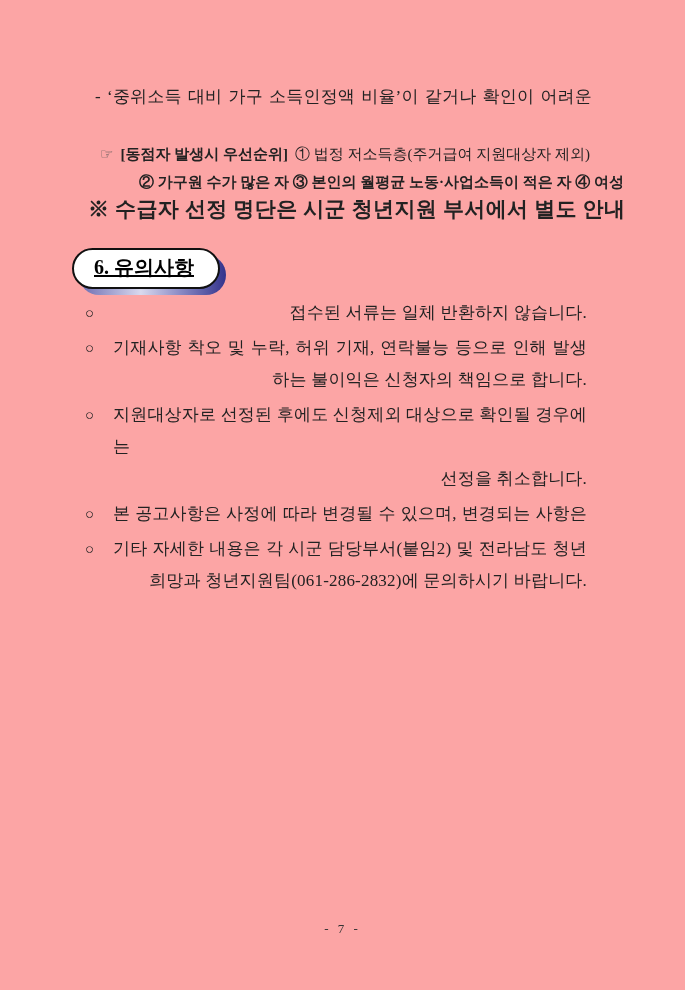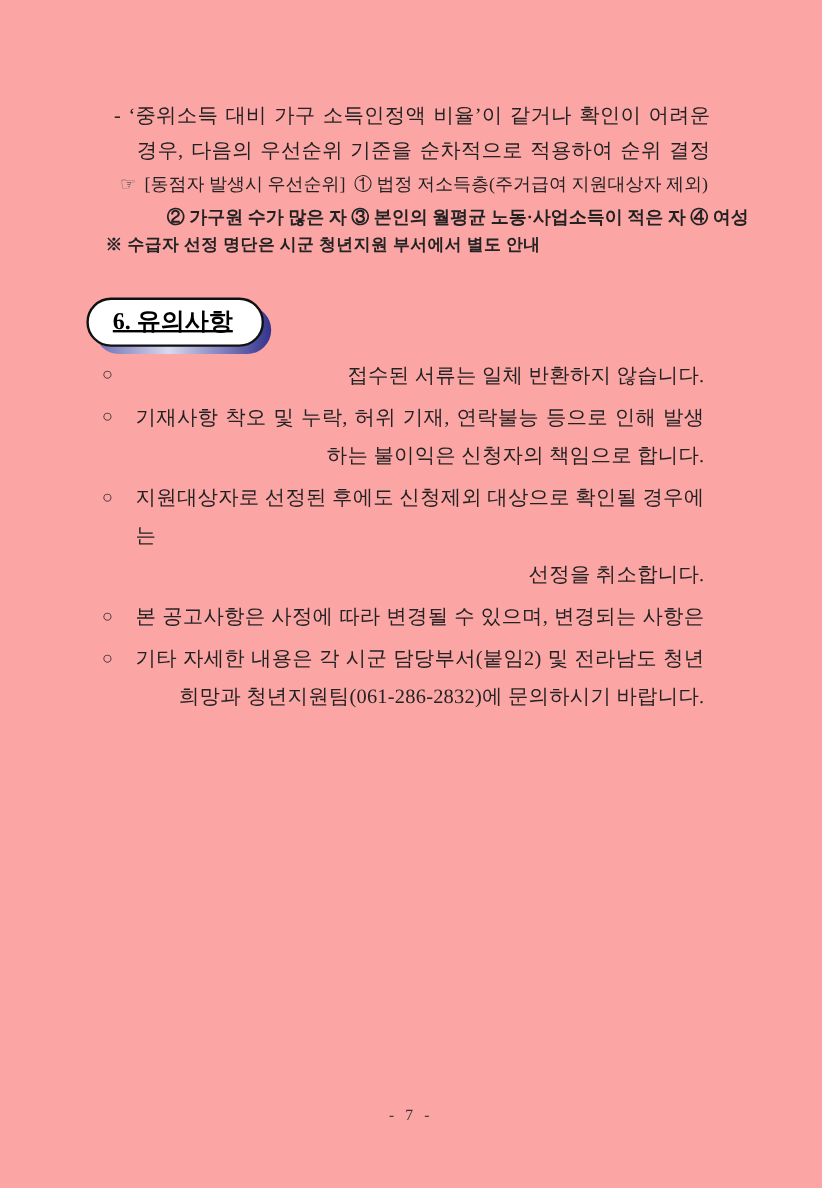--- a/index.html
+++ b/index.html
@@ -40,32 +40,32 @@
     top: 140px;
     width: 525px;
     font-size: 15px;
     line-height: 28px;
   }
   .pointer-block .hand {
     color: #555555;
     margin-right: 7px;
   }
   .pointer-block .b {
-    font-weight: normal;
+    font-weight: bold;
     margin-right: 7px;
   }
   .pline.indent2 {
     margin-left: 39px;
     font-weight: bold;
   }
   .footnote {
     position: absolute;
     left: 88px;
     top: 195px;
-    font-size: 14px;
+    font-size: 21px;
     font-weight: bold;
     letter-spacing: 0.4px;
   }
   
   .section-header {
     position: absolute;
     left: 72px;
     top: 248px;
   }
   .pill-wrap {
@@ -133,21 +133,20 @@
     letter-spacing: 3px;
   }
 </style>
 </head>
 <body>
 
 <div class="page">
 
   <div class="top-block">
     <div class="tline j">- ‘중위소득 대비 가구 소득인정액 비율’이 같거나 확인이 어려운</div>
-    <div class="tline j indent1">경우, 다음의 우선순위 기준을 순차적으로 적용하여 순위 결정</div>
   </div>
 
   <div class="pointer-block">
     <div class="pline">
       <span class="hand">☞</span><span class="b">[동점자 발생시 우선순위]</span><span>① 법정 저소득층(주거급여 지원대상자 제외)</span>
     </div>
     <div class="pline indent2">② 가구원 수가 많은 자 ③ 본인의 월평균 노동·사업소득이 적은 자 ④ 여성</div>
   </div>
 
   <div class="footnote">※ 수급자 선정 명단은 시군 청년지원 부서에서 별도 안내</div>

